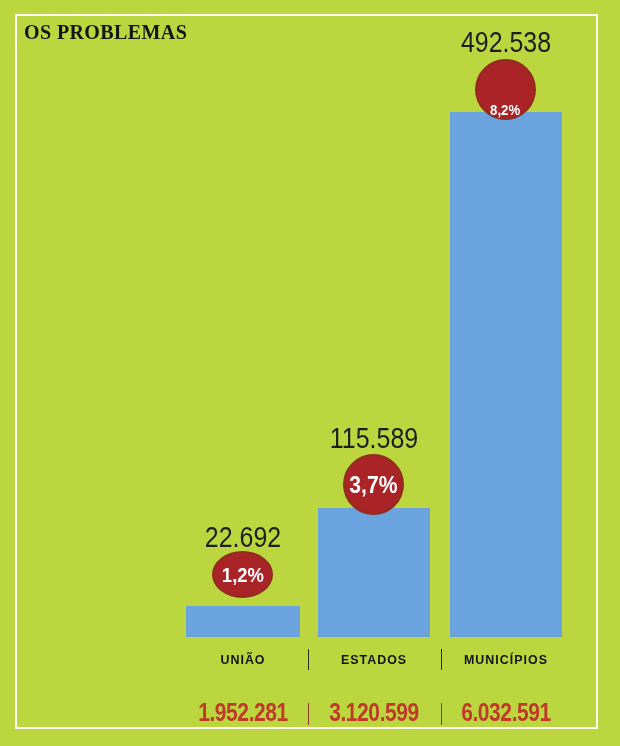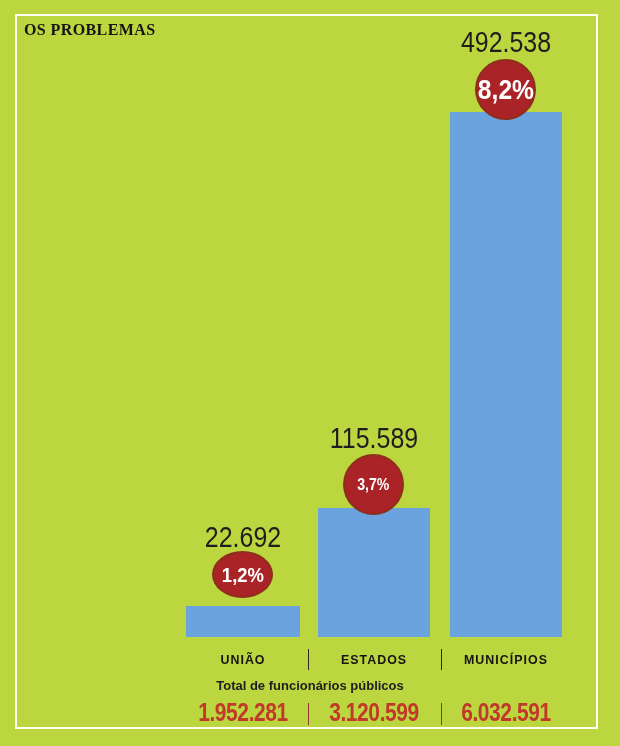--- a/index.html
+++ b/index.html
@@ -25,21 +25,21 @@
     border: 2px solid #fdfdf2;
     box-sizing: border-box;
     pointer-events: none;
   }
   #title {
     position: absolute;
     left: 24px;
     top: 21px;
     font-family: "Liberation Serif", serif;
     font-weight: bold;
-    font-size: 16px;
+    font-size: 20px;
     letter-spacing: 0.4px;
     color: #141414;
     white-space: nowrap;
   }
 
   
   #plot {
     position: absolute;
     left: 0;
     top: 0;
@@ -135,38 +135,37 @@
   <div id="plot">
 
     <div class="bar" style="left:186px; top:606px; width:114px; height:31px;"></div>
     <div class="value-label" style="left:183px; top:521px; width:120px; font-size:29px;">22.692</div>
     <div class="badge" style="left:214px; top:553px; width:57px; height:43px; font-size:21px;">
       <span>1,2%</span>
     </div>
 
     <div class="bar" style="left:318px; top:508px; width:112px; height:129px;"></div>
     <div class="value-label" style="left:314px; top:422px; width:120px; font-size:29px;">115.589</div>
-    <div class="badge" style="left:345px; top:456px; width:57px; height:57px; font-size:16px;">
+    <div class="badge" style="left:345px; top:456px; width:57px; height:57px; font-size:24px;">
       <span>3,7%</span>
     </div>
 
     <div class="bar" style="left:450px; top:112px; width:112px; height:525px;"></div>
     <div class="value-label" style="left:446px; top:26px; width:120px; font-size:29px;">492.538</div>
-    <div class="badge" style="left:477px; top:61px; width:57px; height:57px; font-size:28px;">
+    <div class="badge" style="left:477px; top:61px; width:57px; height:57px; font-size:15px;align-items:flex-end;">
       <span>8,2%</span>
     </div>
 
     <div class="cat-label" style="left:183px; top:652px; width:120px;">UNIÃO</div>
     <div class="divider" style="left:308px; top:649px; height:21px;"></div>
     <div class="cat-label" style="left:314px; top:652px; width:120px;">ESTADOS</div>
     <div class="divider" style="left:441px; top:649px; height:21px;"></div>
     <div class="cat-label" style="left:446px; top:652px; width:120px;">MUNICÍPIOS</div>
   </div>
 
-  <div id="footer-caption">Total de funcionários públicos</div>
 
   <div class="total-value" style="left:183px; width:120px;">1.952.281</div>
   <div class="total-divider" style="left:308px;"></div>
   <div class="total-value" style="left:314px; width:120px;">3.120.599</div>
   <div class="total-divider" style="left:441px;"></div>
   <div class="total-value" style="left:446px; width:120px;">6.032.591</div>
 
 </div>
 
 </body></html>

